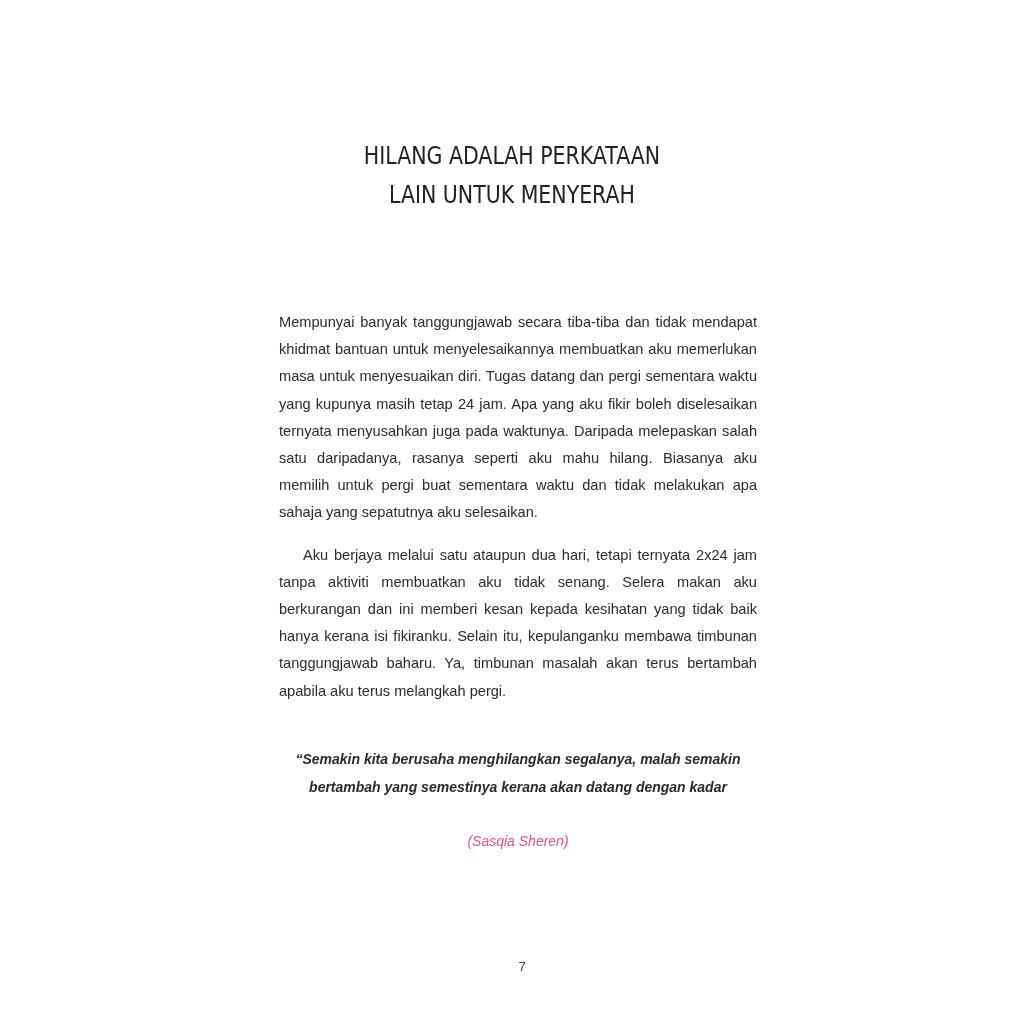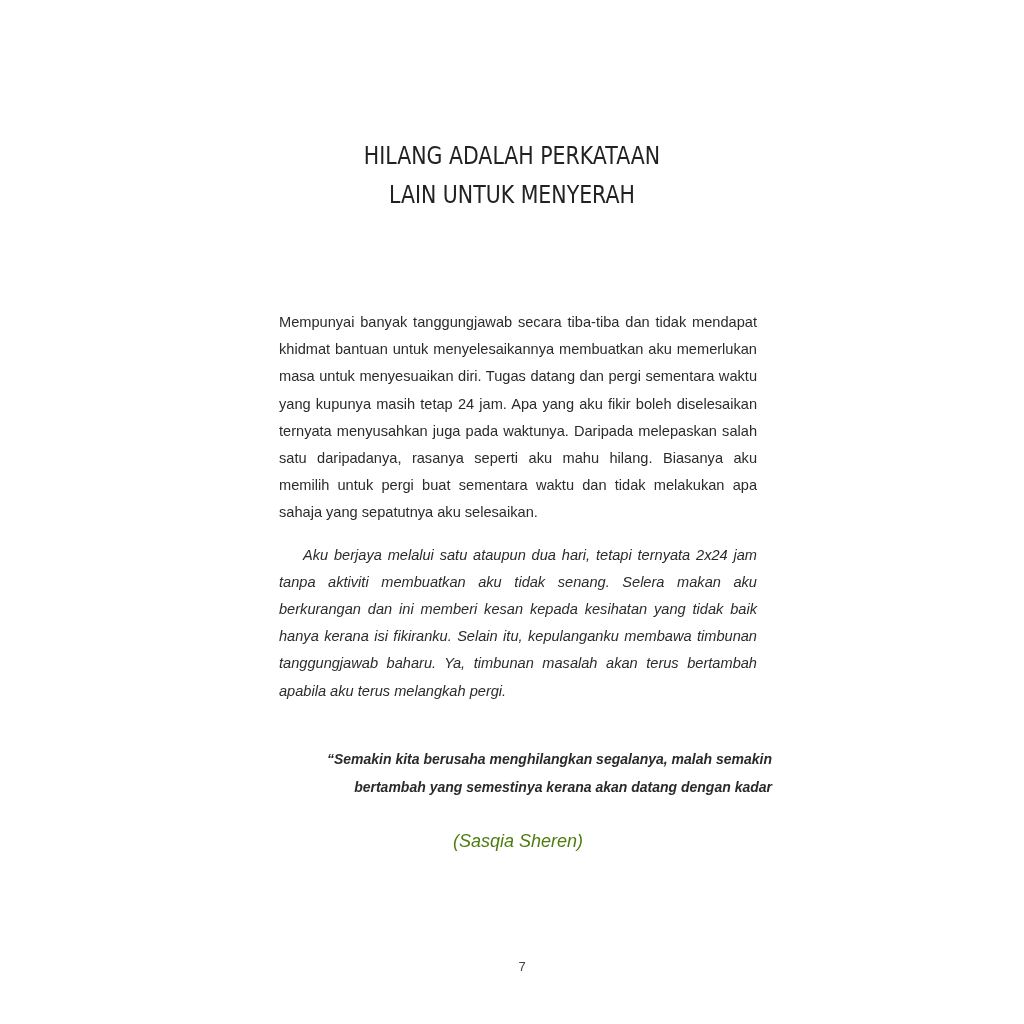--- a/index.html
+++ b/index.html
@@ -46,46 +46,45 @@
       line-height: 27.2px;
       text-align: justify;
       color: #2b2b2b;
     }
     .body p {
       margin: 15px;
     }
     .body p.p2 {
       margin-top: 13px;
       text-indent: 24px;
-      font-style: italic;
     }
     .quote {
       position: absolute;
       left: 264px;
       width: 508px;
       top: 738px;
-      text-align: right;
+      text-align: center;
       font-family: "Liberation Sans", sans-serif;
       font-style: italic;
       font-weight: bold;
       font-size: 14px;
       line-height: 27.5px;
       color: #2a2a2a;
     }
     .attribution {
       position: absolute;
       left: 264px;
       width: 508px;
       top: 821px;
       text-align: center;
       font-family: "Liberation Sans", sans-serif;
       font-style: italic;
-      font-size: 18px;
+      font-size: 14px;
       line-height: 24px;
-      color: #4d7c0f;
+      color: #ec4899;
     }
     .page-number {
       position: absolute;
       left: 500px;
       width: 44px;
       top: 951px;
       text-align: center;
       font-family: "Liberation Sans", sans-serif;
       font-size: 13px;
       color: #444;

